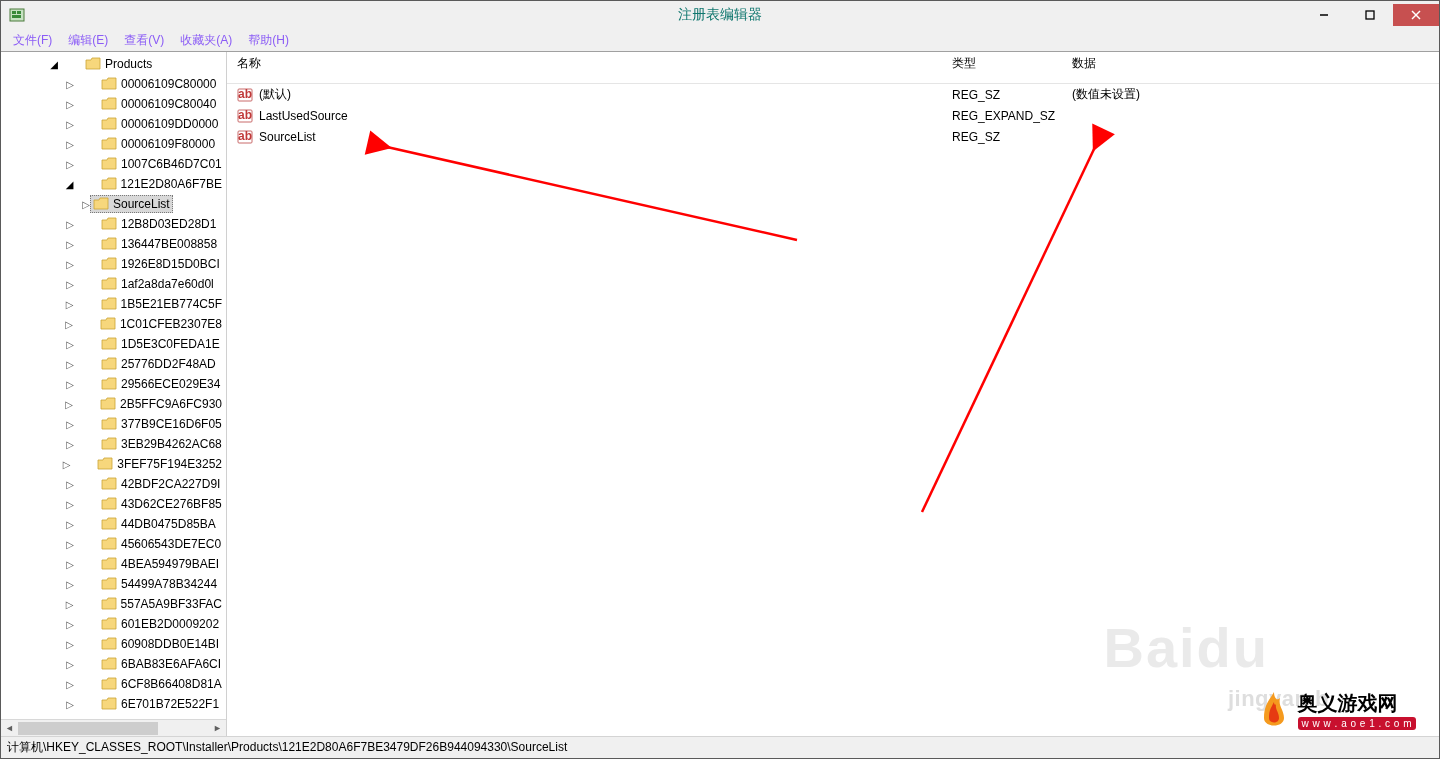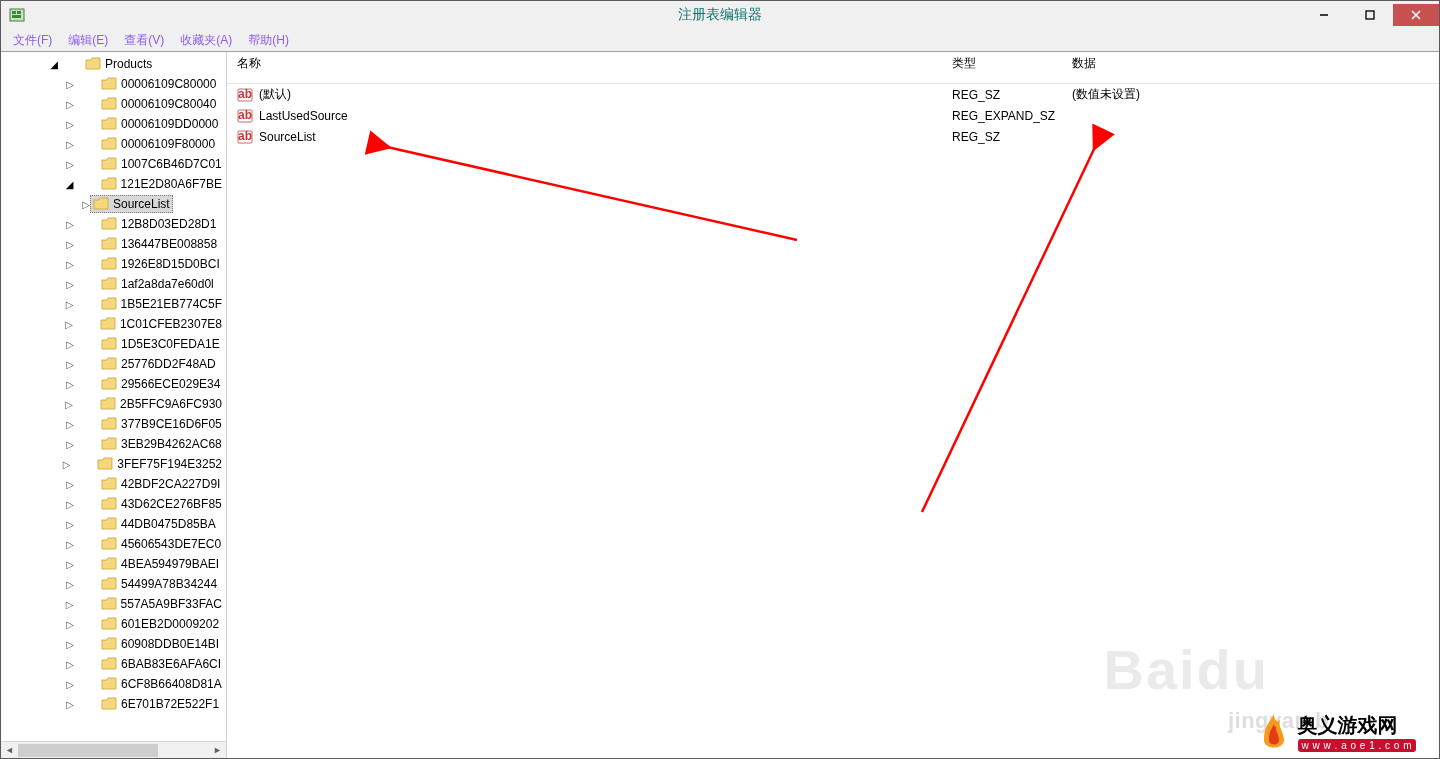--- a/index.html
+++ b/index.html
@@ -498,13 +498,16 @@
           <path d="M18 12 C 15 18, 13 20, 13 28 C 13 34, 23 34, 23 28 C 23 22, 19 20, 20 14 C 19 16, 18 14, 18 12 Z" fill="#e63b12"></path>
         </svg>
         <div>
           <div class="logo-text">奥义游戏网</div>
           <div class="logo-badge">w w w . a o e 1 . c o m</div>
         </div>
       </div>
     </div>
   </div>
 
+  <div class="statusbar">
+    <span>计算机\HKEY_CLASSES_ROOT\Installer\Products\121E2D80A6F7BE3479DF26B944094330\SourceList</span>
+  </div>
 </div>
 
 </body></html>

